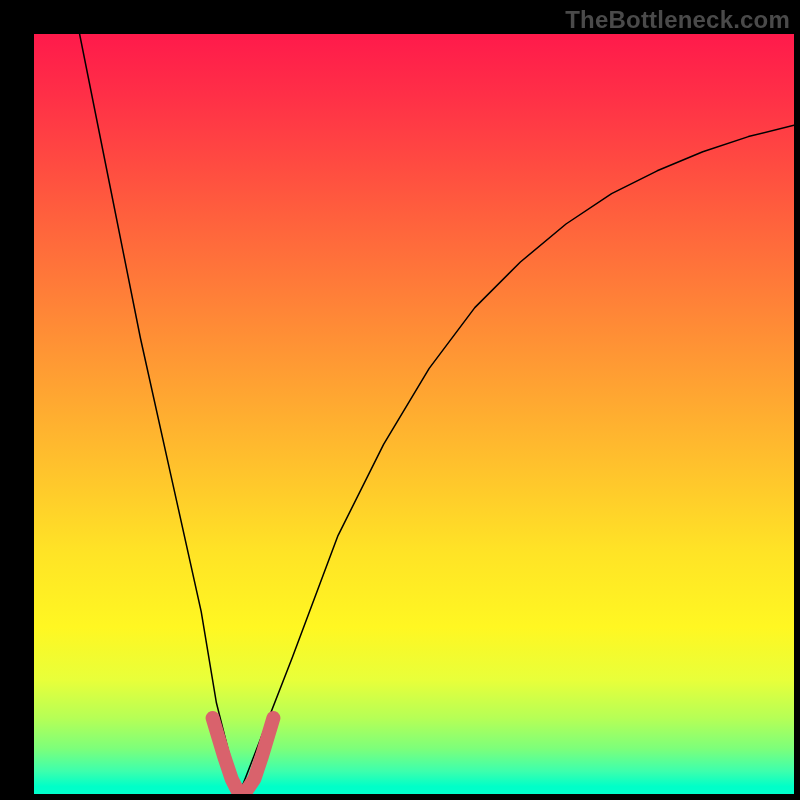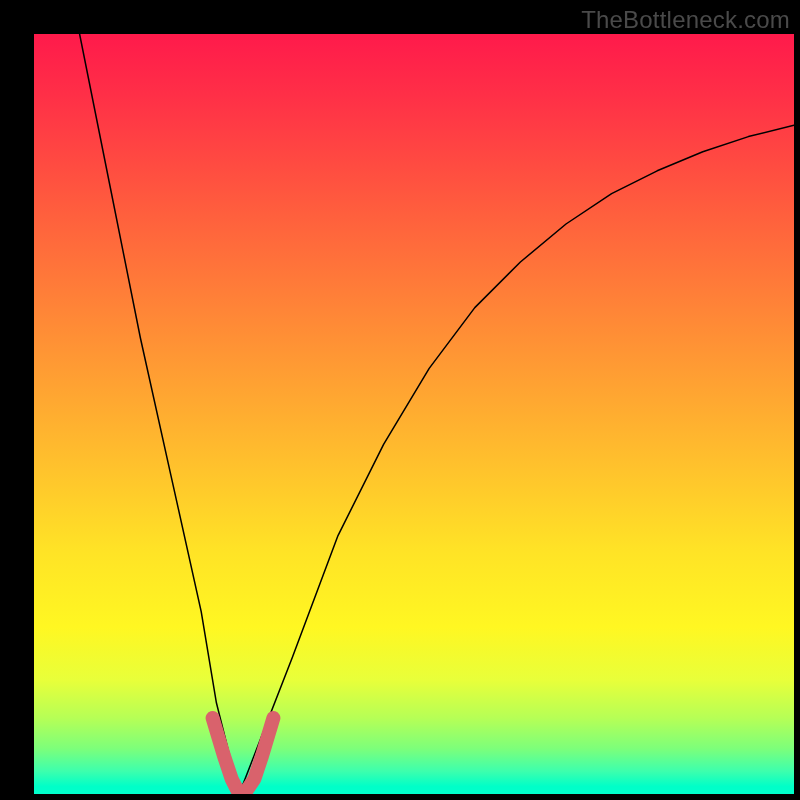--- a/index.html
+++ b/index.html
@@ -49,21 +49,21 @@
       #00ffc8 99%,
       #00ffcc 100%
     );
   }
   .watermark {
     position: absolute;
     top: 6px;
     right: 10px;
     color: #4a4a4a;
     font-size: 24px;
-    font-weight: 400;
+    font-weight: 700;
     letter-spacing: 0.2px;
     z-index: 5;
   }
   svg.curve {
     position: absolute;
     left: 0;
     top: 0;
     width: 100%;
     height: 100%;
   }

